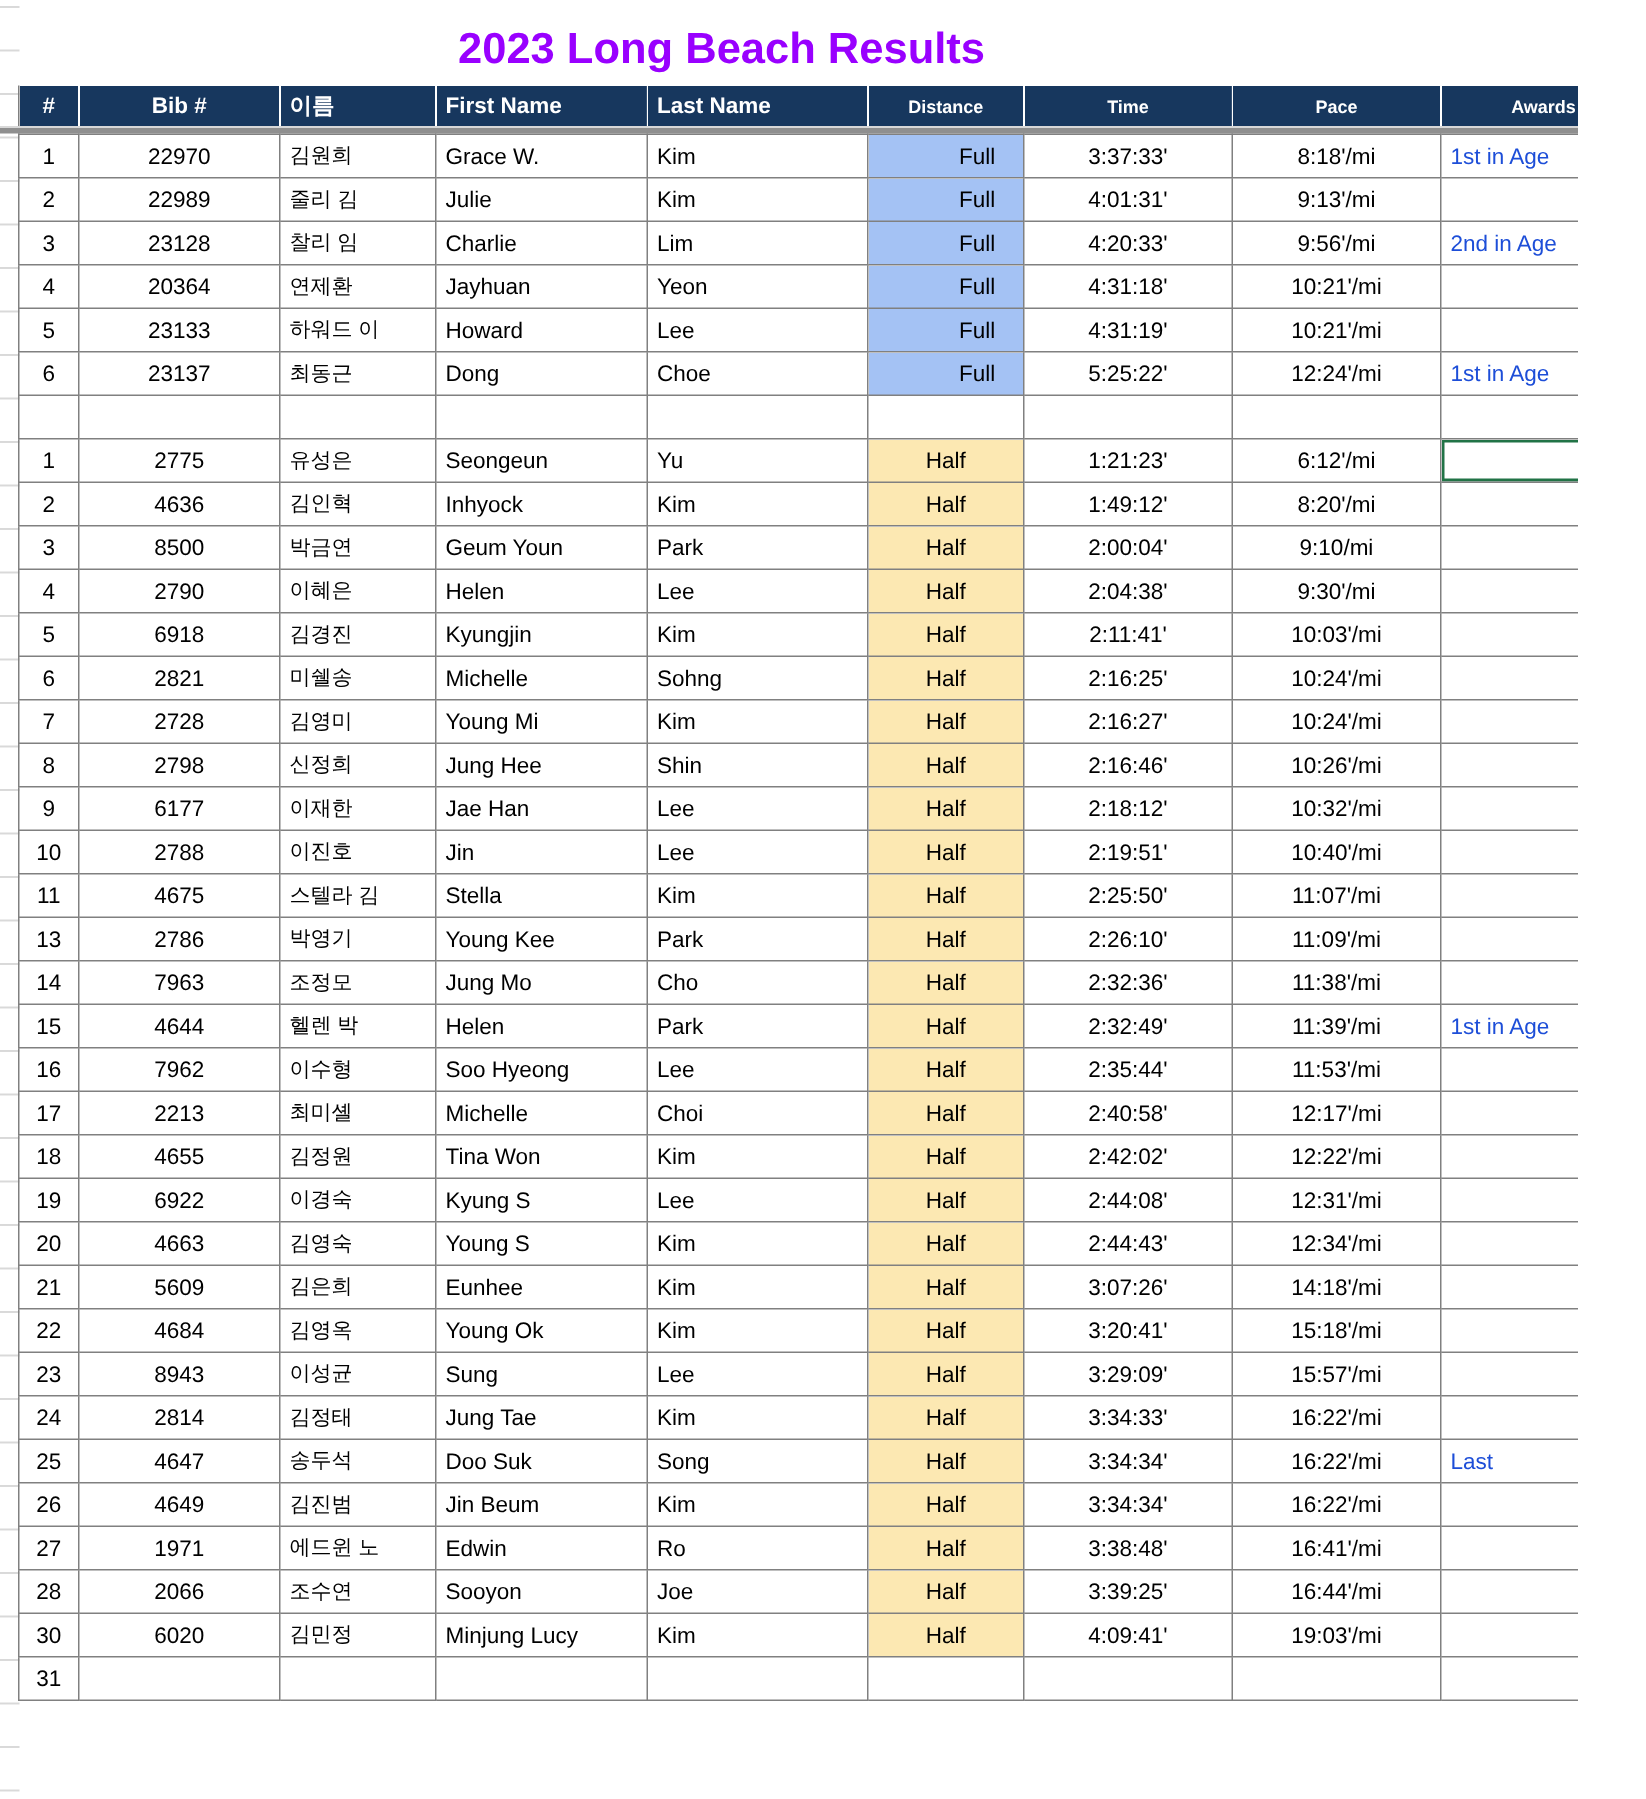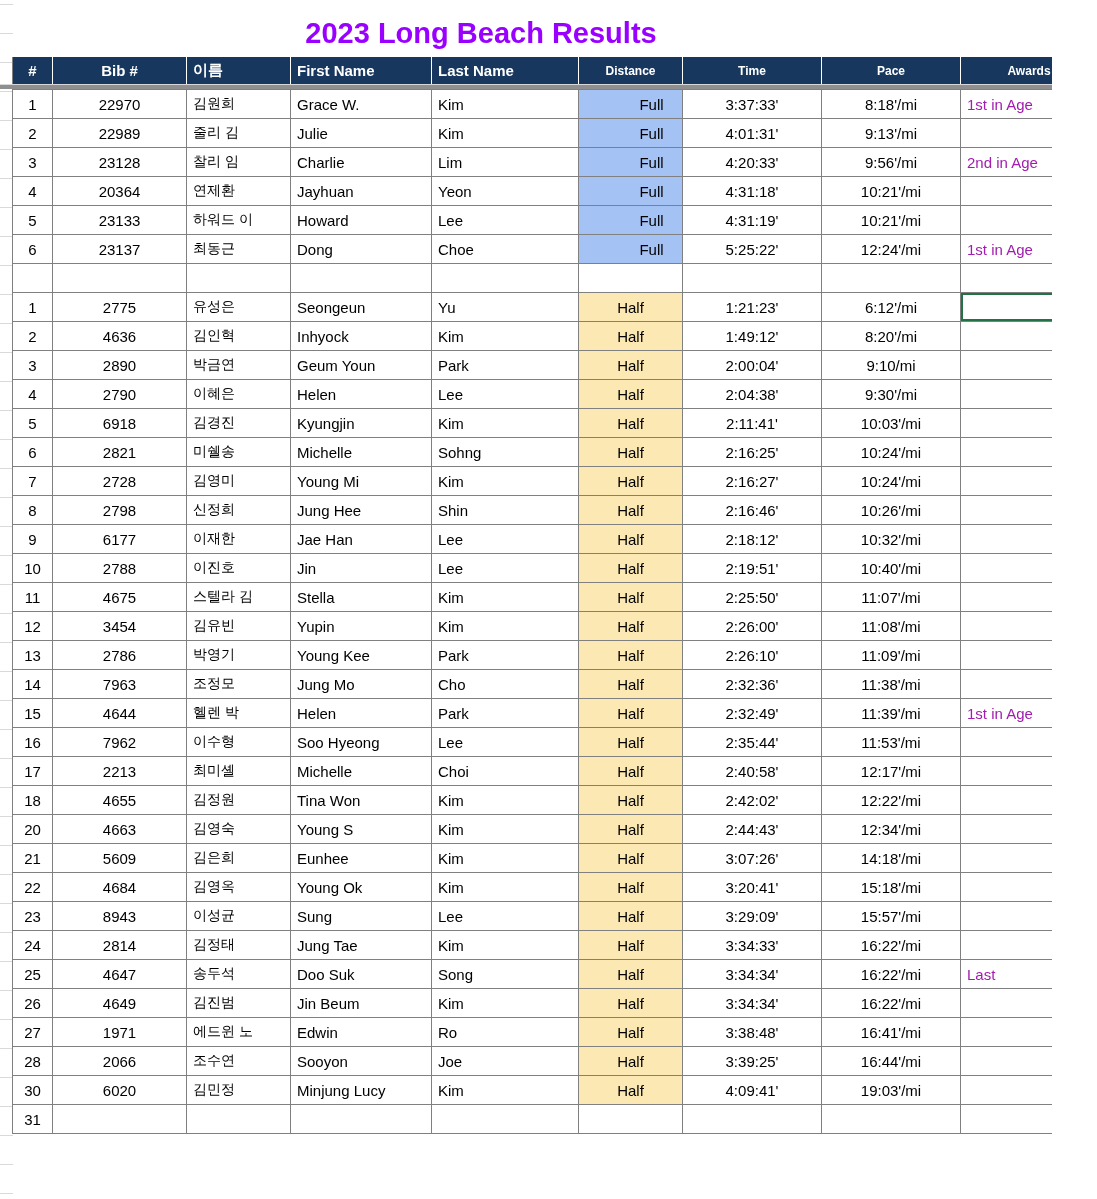--- a/index.html
+++ b/index.html
@@ -31,21 +31,21 @@
 
   .body-table{position:absolute;left:12px;top:89px;width:1085px;font-size:15px;color:#000;}
   .body-table tr{height:29px;}
   .body-table td{border:1px solid var(--grid,#808080);padding:0 6px;overflow:hidden;white-space:nowrap;background:#fff;}
   td.c-num{text-align:center;}
   td.c-bib{text-align:center;}
   td.c-kor{text-align:left;font-size:14px;}
   td.c-first,td.c-last{text-align:left;}
   td.c-dist{text-align:center;}
   td.c-time,td.c-pace{text-align:center;}
-  td.c-awards{text-align:left;color:#a21caf;}
+  td.c-awards{text-align:left;color:#1d4ed8;}
   td.c-dist[data-val="Full"]{background:var(--full,#A4C2F4);padding-left:48px;}
   td.c-dist[data-val="Half"]{background:var(--half,#FCE8B2);}
   td.selected{box-shadow:inset 0 0 0 2px var(--selgreen,#217346);}
 </style>
 </head>
 <body>
 
 <div class="sheet">
 
   <div class="strip"></div>
@@ -197,21 +197,21 @@
         <td class="c-kor">김인혁</td>
         <td class="c-first">Inhyock</td>
         <td class="c-last">Kim</td>
         <td class="c-dist" data-val="Half">Half</td>
         <td class="c-time">1:49:12'</td>
         <td class="c-pace">8:20'/mi</td>
         <td class="c-awards"></td>
       </tr>
         <tr>
         <td class="c-num">3</td>
-        <td class="c-bib">2890</td>
+        <td class="c-bib">8500</td>
         <td class="c-kor">박금연</td>
         <td class="c-first">Geum Youn</td>
         <td class="c-last">Park</td>
         <td class="c-dist" data-val="Half">Half</td>
         <td class="c-time">2:00:04'</td>
         <td class="c-pace">9:10/mi</td>
         <td class="c-awards"></td>
       </tr>
         <tr>
         <td class="c-num">4</td>
@@ -295,31 +295,20 @@
         <td class="c-bib">4675</td>
         <td class="c-kor">스텔라 김</td>
         <td class="c-first">Stella</td>
         <td class="c-last">Kim</td>
         <td class="c-dist" data-val="Half">Half</td>
         <td class="c-time">2:25:50'</td>
         <td class="c-pace">11:07'/mi</td>
         <td class="c-awards"></td>
       </tr>
         <tr>
-        <td class="c-num">12</td>
-        <td class="c-bib">3454</td>
-        <td class="c-kor">김유빈</td>
-        <td class="c-first">Yupin</td>
-        <td class="c-last">Kim</td>
-        <td class="c-dist" data-val="Half">Half</td>
-        <td class="c-time">2:26:00'</td>
-        <td class="c-pace">11:08'/mi</td>
-        <td class="c-awards"></td>
-      </tr>
-        <tr>
         <td class="c-num">13</td>
         <td class="c-bib">2786</td>
         <td class="c-kor">박영기</td>
         <td class="c-first">Young Kee</td>
         <td class="c-last">Park</td>
         <td class="c-dist" data-val="Half">Half</td>
         <td class="c-time">2:26:10'</td>
         <td class="c-pace">11:09'/mi</td>
         <td class="c-awards"></td>
       </tr>
@@ -372,20 +361,31 @@
         <td class="c-bib">4655</td>
         <td class="c-kor">김정원</td>
         <td class="c-first">Tina Won</td>
         <td class="c-last">Kim</td>
         <td class="c-dist" data-val="Half">Half</td>
         <td class="c-time">2:42:02'</td>
         <td class="c-pace">12:22'/mi</td>
         <td class="c-awards"></td>
       </tr>
         <tr>
+        <td class="c-num">19</td>
+        <td class="c-bib">6922</td>
+        <td class="c-kor">이경숙</td>
+        <td class="c-first">Kyung S</td>
+        <td class="c-last">Lee</td>
+        <td class="c-dist" data-val="Half">Half</td>
+        <td class="c-time">2:44:08'</td>
+        <td class="c-pace">12:31'/mi</td>
+        <td class="c-awards"></td>
+      </tr>
+        <tr>
         <td class="c-num">20</td>
         <td class="c-bib">4663</td>
         <td class="c-kor">김영숙</td>
         <td class="c-first">Young S</td>
         <td class="c-last">Kim</td>
         <td class="c-dist" data-val="Half">Half</td>
         <td class="c-time">2:44:43'</td>
         <td class="c-pace">12:34'/mi</td>
         <td class="c-awards"></td>
       </tr>

